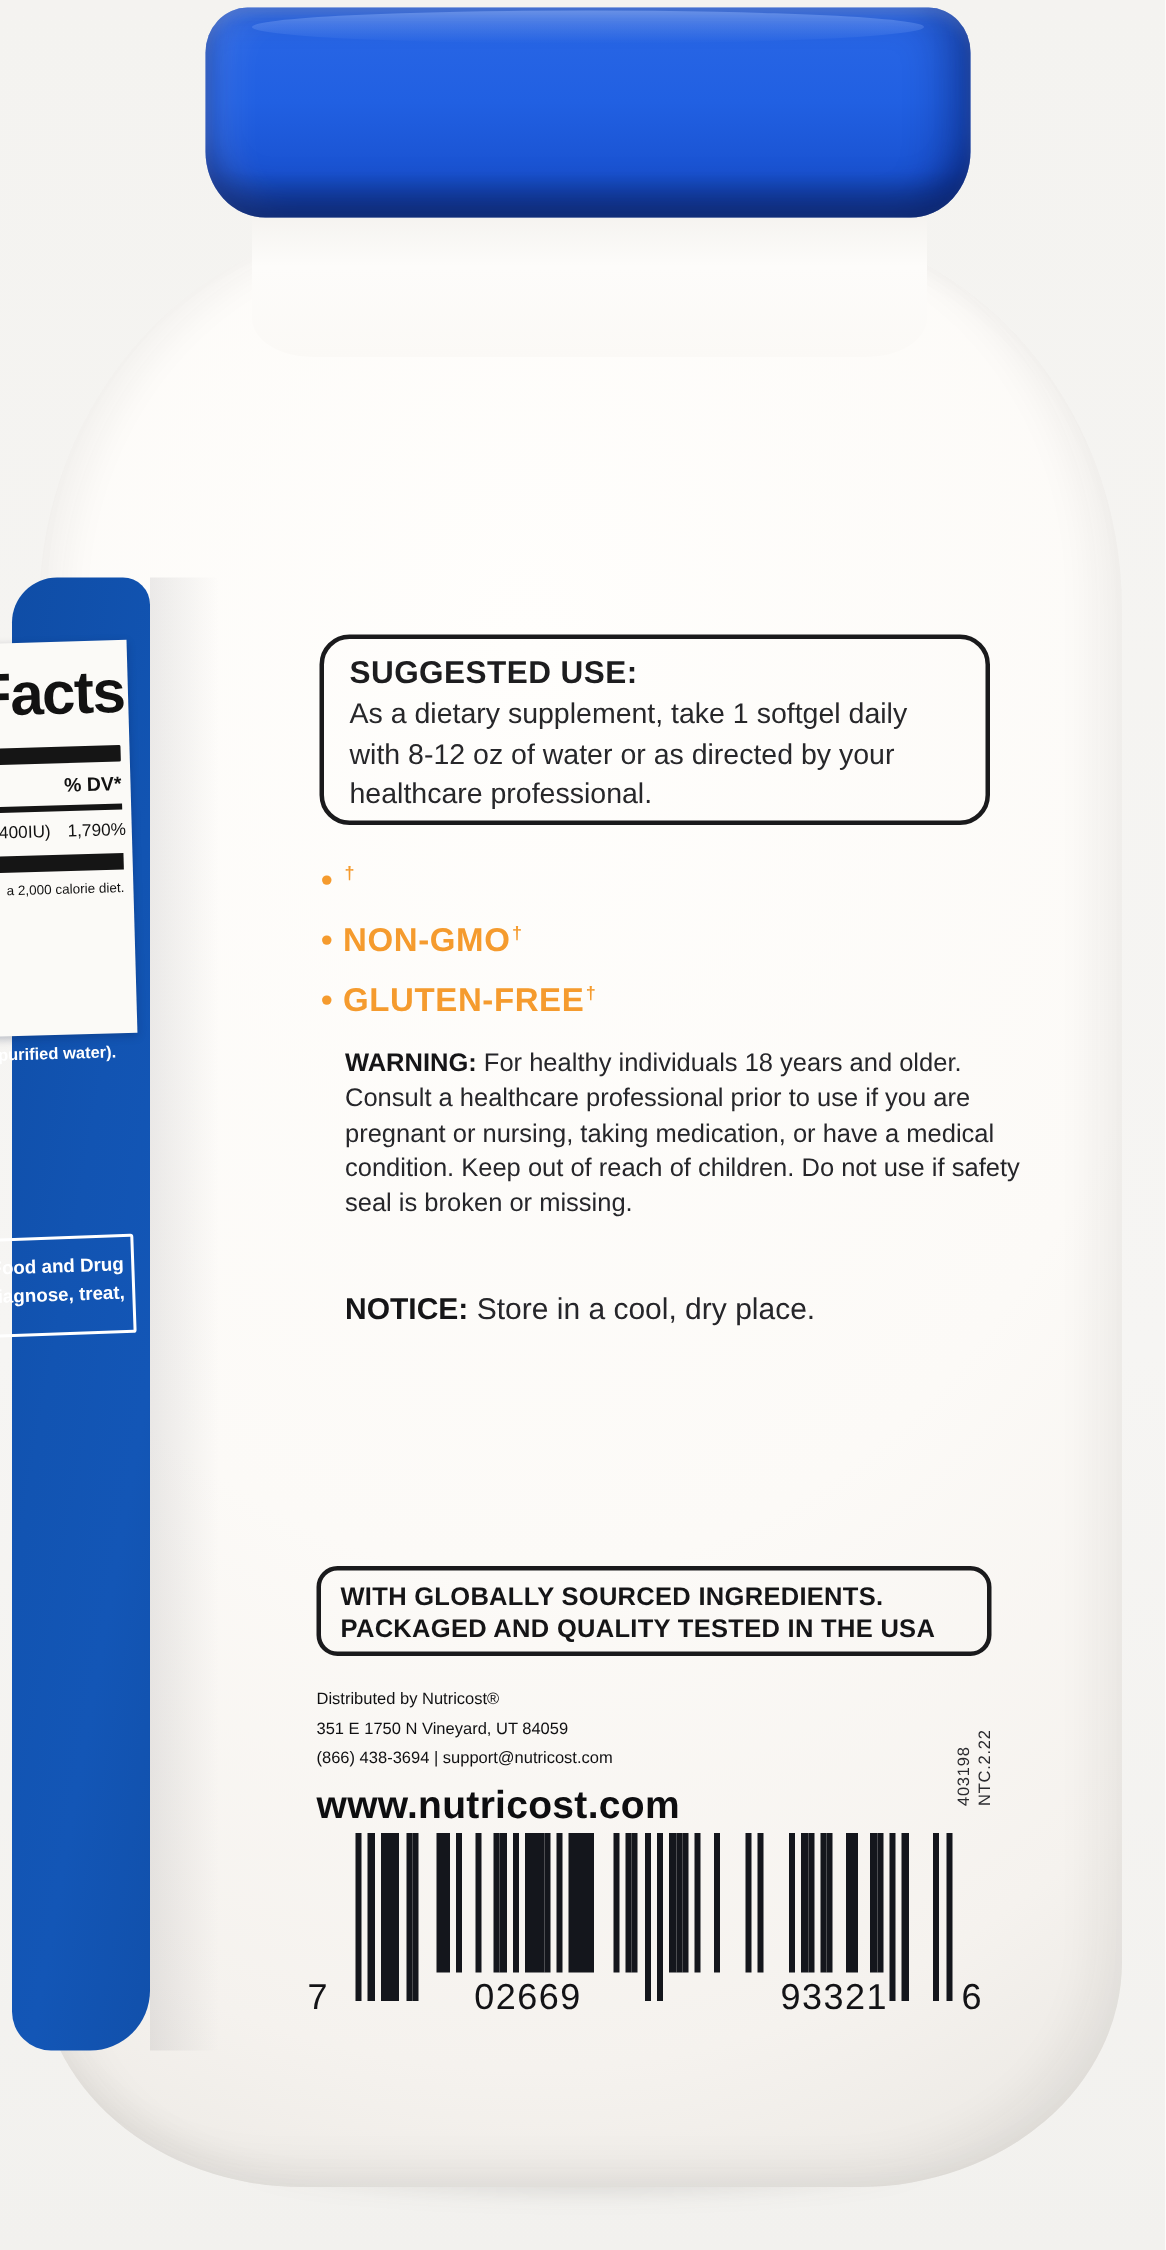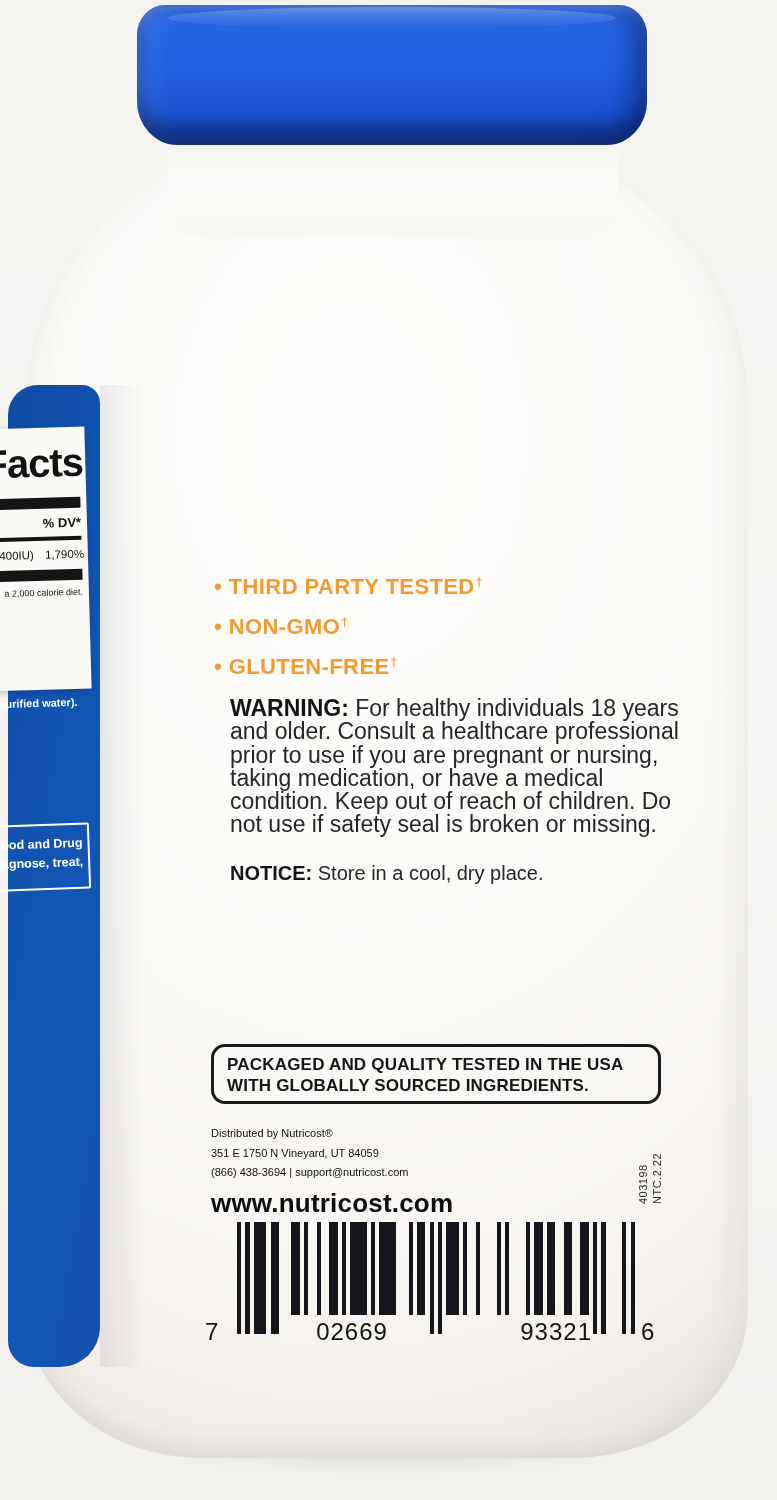--- a/index.html
+++ b/index.html
@@ -83,21 +83,21 @@
   }
   .suggested-use-title{font-size:21px;font-weight:800;letter-spacing:.3px;}
   .suggested-use-body{font-size:19px;line-height:26.5px;margin-top:3px;max-width:413px;color:#27272a;}
   .claims-list{position:absolute;left:214px;top:574px;}
   .claim-item{display:flex;align-items:baseline;height:40px;}
   .bullet-dot{color:#f59b2e;font-size:22px;font-weight:800;margin-right:7px;}
   .claim-label{color:#f59b2e;font-size:22px;font-weight:800;letter-spacing:.4px;}
   .claim-sup{color:#f59b2e;font-size:12px;font-weight:800;vertical-align:super;position:relative;top:-8px;margin-left:1px;}
   .warning-text{
     position:absolute;left:230px;top:697px;width:452px;
-    font-size:23px;line-height:23.3px;color:#26262a;
+    font-size:17px;line-height:23.3px;color:#26262a;
   }
   .warning-label,.notice-label{font-weight:800;color:#151517;}
   .notice-text{
     position:absolute;left:230px;top:862px;width:452px;
     font-size:20px;color:#26262a;
   }
   .quality-box{
     position:absolute;left:211px;top:1044px;width:450px;height:60px;
     border:3.5px solid #1a1a1c;border-radius:14px;box-sizing:border-box;
     padding:7px 0 0 13px;
@@ -148,25 +148,28 @@
     <div class="facts-water-note">(purified water).</div>
     <div class="fda-disclaimer-box">
       <div class="fda-line">y the Food and Drug</div>
       <div class="fda-line">d to diagnose,  treat,</div>
     </div>
   </div>
 
   <div class="label-face">
     <div class="label-curve-shade"></div>
 
+    <div class="suggested-use-box">
+      <div class="suggested-use-title">SUGGESTED USE:</div>
+      <div class="suggested-use-body">As a dietary supplement, take 1 softgel daily with 8-12 oz of water or as directed by your healthcare professional.</div>
+    </div>
 
     <div class="claims-list">
       <div class="claim-item">
         <span class="bullet-dot">•</span>
-        <span class="claim-label">THIRD PARTY TESTED</span>
         <span class="claim-sup">†</span>
       </div>
       <div class="claim-item">
         <span class="bullet-dot">•</span>
         <span class="claim-label">NON-GMO</span>
         <span class="claim-sup">†</span>
       </div>
       <div class="claim-item">
         <span class="bullet-dot">•</span>
         <span class="claim-label">GLUTEN-FREE</span>
@@ -178,22 +181,22 @@
       <span class="warning-label">WARNING:</span>
       <span>For healthy individuals 18 years and older. Consult a healthcare professional prior to use if you are pregnant or nursing, taking medication, or have  a medical condition. Keep out of reach of children.  Do not use if safety seal is broken or missing.</span>
     </div>
 
     <div class="notice-text">
       <span class="notice-label">NOTICE:</span>
       <span>Store in a cool, dry place.</span>
     </div>
 
     <div class="quality-box">
+      <div class="quality-line">WITH GLOBALLY SOURCED INGREDIENTS.</div>
       <div class="quality-line">PACKAGED AND QUALITY TESTED IN THE USA</div>
-      <div class="quality-line">WITH GLOBALLY SOURCED INGREDIENTS.</div>
     </div>
 
     <div class="distributor-info">
       <div class="distributor-line">Distributed by Nutricost®</div>
       <div class="distributor-line">351 E 1750 N Vineyard, UT 84059</div>
       <div class="distributor-line">(866) 438-3694  |  support@nutricost.com</div>
       <div class="website-url">www.nutricost.com</div>
     </div>
 
     <div class="side-code">

